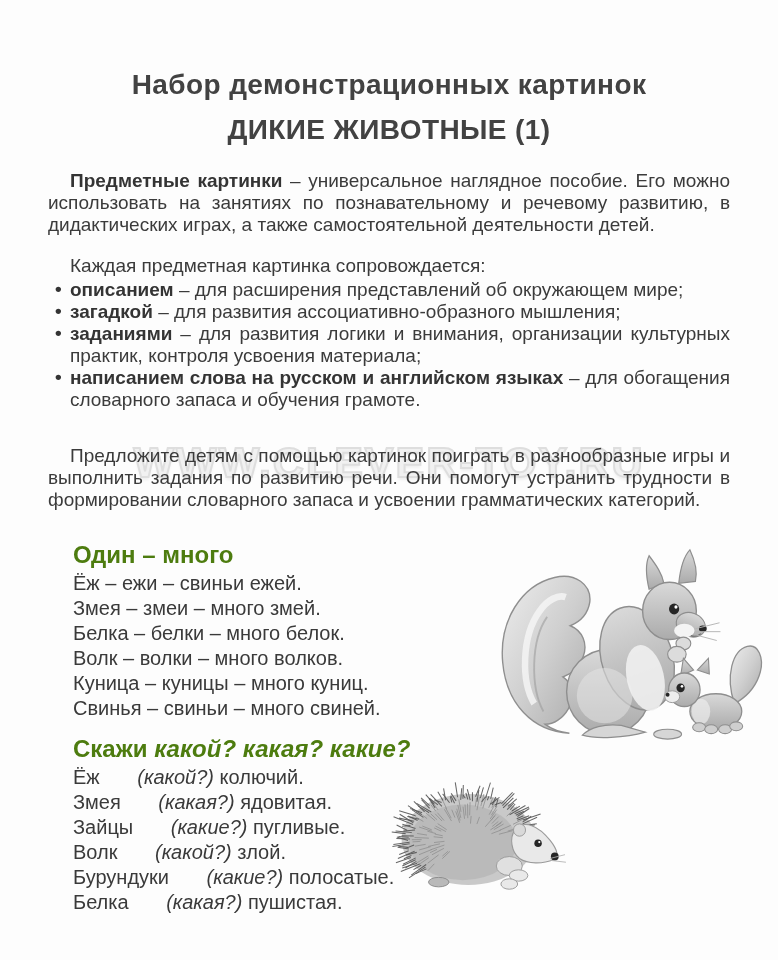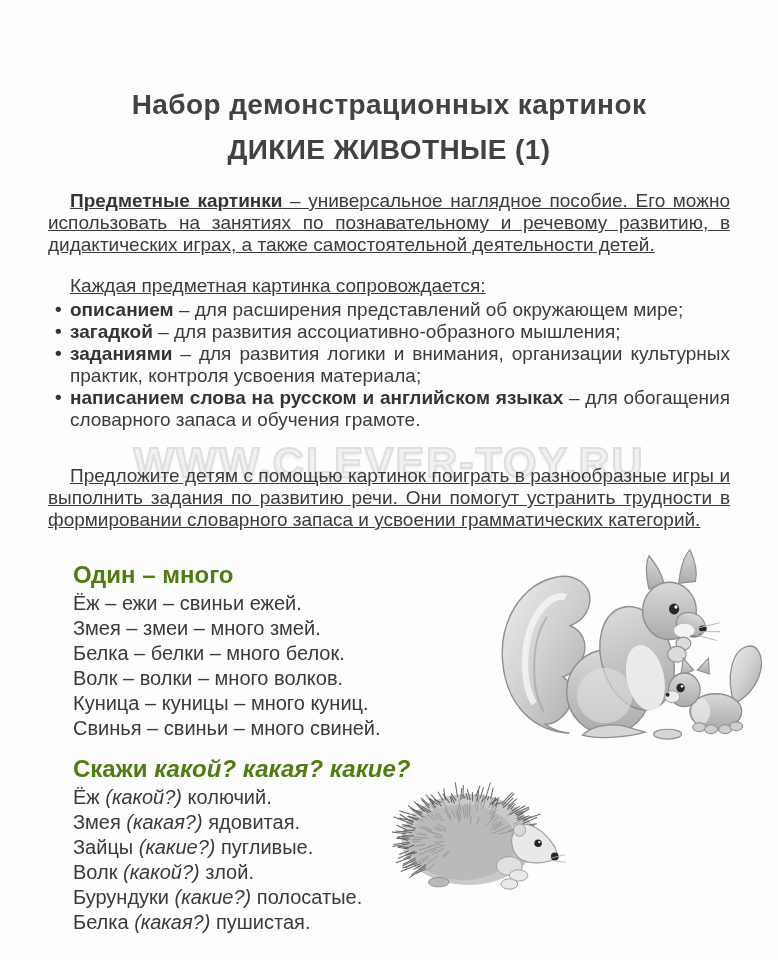--- a/index.html
+++ b/index.html
@@ -11,37 +11,37 @@
     position:absolute;top:438px;left:0;right:0;z-index:1;
     text-align:center;white-space:nowrap;
     font-size:43px;font-weight:bold;letter-spacing:2px;
     color:#f1f1f1;-webkit-text-stroke:2px #dedede;
     text-shadow:0 3px 3px rgba(0,0,0,0.06);
     user-select:none;
   }
   .content{position:relative;z-index:2;padding:62px 48px 0 48px;}
   .title{
     text-align:center;font-weight:bold;font-size:28px;line-height:45px;
-    color:#424242;letter-spacing:0.4px;margin-bottom:18px;margin-top:20px;
+    color:#424242;letter-spacing:0.4px;margin-bottom:18px;
   }
   .para{margin:0;font-size:19px;line-height:22px;text-align:justify;hyphens:manual;}
-  .indent{text-indent:22px;text-decoration:underline;}
+  .indent{text-indent:22px;}
   .b{font-weight:bold;color:#343434;}
   .mt19{margin-top:19px;}
   .mt29{margin-top:34px;}
   .bullets{list-style:none;margin:2px 0 0 0;padding:0;}
   .bullet{
     position:relative;padding-left:22px;font-size:19px;line-height:22px;
     text-align:justify;hyphens:manual;
   }
   .bullet::before{content:"\2022";position:absolute;left:7px;top:-1px;font-weight:bold;color:#343434;}
   .block{margin-top:31px;padding-left:25px;font-size:20px;line-height:25px;color:#3a3a3a;}
   .block h2{font-size:24px;line-height:25px;margin:0 0 4px 0;color:#4d7c0f;font-weight:bold;}
   .block h2 em{font-style:italic;text-align:right;}
-  .block .line em{}
+  .block .line em{margin-left:32px;}
   .block2{margin-top:15px;}
   .illu{position:absolute;z-index:2;}
   #squirrels-illustration{left:486px;top:538px;}
   #hedgehog-illustration{left:383px;top:760px;}
 </style>
 </head>
 <body>
 
 <div class="page">
 

